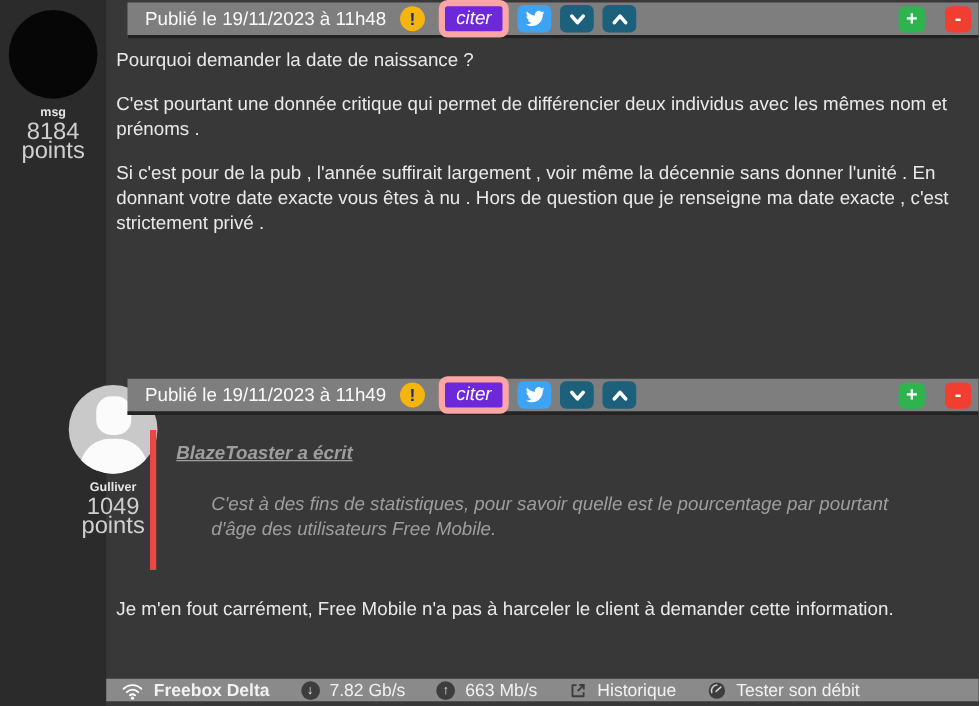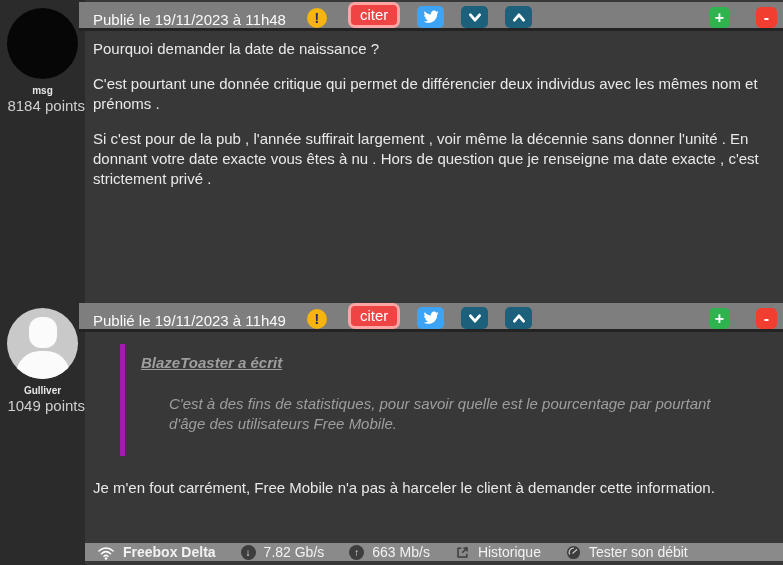--- a/index.html
+++ b/index.html
@@ -12,50 +12,50 @@
   .sidebar{position:absolute;left:0;top:0;width:85px;height:565px;background:#2b2b2b;}
 
   
   .userblock{position:absolute;left:0;width:85px;text-align:center;}
   .avatar{width:71px;height:71px;border-radius:50%;margin:0 auto;}
   .avatar-dark{background:#060606;}
   .avatar-person{background:#c9c9c9;position:relative;overflow:hidden;}
   .avatar-person .head{position:absolute;left:50%;transform:translateX(-50%);top:9px;width:28px;height:31px;background:#fbfbfb;border-radius:12px;}
   .avatar-person .torso{position:absolute;left:50%;transform:translateX(-50%);top:43px;width:54px;height:34px;background:#fbfbfb;border-radius:24px 24px 0 0;}
   .uname{margin-top:4px;font-size:10px;font-weight:bold;color:#e6e6e6;line-height:15px;}
-  .upoints{font-size:15px;color:#cfcfcf;line-height:15px;text-align:right;}
+  .upoints{font-size:19px;color:#cfcfcf;line-height:15px;}
 
   
   .postbar{
-    position:absolute;left:79px;right:0;height:26px;background:#7e7e7e;
+    position:absolute;left:102px;right:0;height:26px;background:#7e7e7e;
     border-bottom:3px solid #232323;
-    display:flex;align-items:flex-end;box-sizing:content-box;
-    padding-left:14px;padding-right:5px;gap:17px;
+    display:flex;align-items:center;box-sizing:content-box;
+    padding-left:14px;padding-right:5px;gap:7px;
   }
   .pub-label{font-size:15px;color:#fafafa;white-space:nowrap;margin-right:4px;}
   .warn{width:20px;height:20px;border-radius:50%;background:#f5b40f;color:#232a66;
     font-weight:bold;font-size:14px;line-height:20px;text-align:center;cursor:pointer;}
-  .btn-cite{background:#ef4444;border:3px solid #fca5a5;border-radius:7px;color:#ffffff;
-    font-size:15px;font-family:inherit;padding:1px 9px 2px 9px;margin-left:4px;cursor:pointer;}
+  .btn-cite{background:#6d28d9;border:5px solid #fca5a5;border-radius:7px;color:#ffffff;
+    font-size:15px;font-family:inherit;padding:1px 9px 2px 9px;margin-left:4px;cursor:pointer;font-style:italic;}
   .sqbtn{width:27px;height:22px;border-radius:5px;border:none;display:flex;align-items:center;
     justify-content:center;cursor:pointer;padding:0;}
   .btn-twitter{background:#3da4f5;}
   .btn-nav{background:#1c607c;}
   .btn-plus{width:21px;height:21px;border-radius:5px;border:none;background:#2fb34f;color:#fff;
     font-weight:bold;font-size:16px;line-height:21px;text-align:center;padding:0;cursor:pointer;margin-left:auto;}
   .btn-minus{width:21px;height:21px;border-radius:5px;border:none;background:#f23d31;color:#fff;
     font-weight:bold;font-size:16px;line-height:19px;text-align:center;padding:0;cursor:pointer;margin-left:9px;margin-right:1px;}
 
   
   .posttext{position:absolute;left:93px;width:684px;font-size:15px;color:#e9e9e9;line-height:20px;}
   .posttext p{margin:0 14px 15px 0;}
 
   
   .quote{position:absolute;left:120px;top:344px;width:622px;min-height:112px;
-    border-left:5px solid #a21caf;padding-left:16px;box-sizing:border-box;}
+    border-left:5px solid #ef4444;padding-left:16px;box-sizing:border-box;}
   .quote-head{display:inline-block;margin-top:10px;font-size:15px;font-weight:bold;font-style:italic;
     color:#9e9e9e;text-decoration:underline;cursor:pointer;}
   .quote-body{margin:22px 0 0 28px;width:578px;font-size:15px;font-style:italic;color:#9e9e9e;line-height:20px;}
 
   
   .statusbar{position:absolute;left:85px;right:0;top:543px;height:18px;background:#8a8a8a;
     display:flex;align-items:center;padding-left:12px;gap:25px;}
   .sb-item{display:flex;align-items:center;gap:8px;font-size:14px;color:#f2f2f2;white-space:nowrap;}
   .sb-item.bold{font-weight:bold;}
   .circ-ic{width:15px;height:15px;border-radius:50%;background:#3d3d3d;color:#e8e8e8;
@@ -101,21 +101,21 @@
   <button class="btn-plus">+</button>
   <button class="btn-minus">-</button>
 </div>
 
 <div class="posttext" style="top:39px;">
   <p>Pourquoi demander la date de naissance ?</p>
   <p>C'est pourtant une donnée critique qui permet de différencier deux individus avec les mêmes nom et prénoms .</p>
   <p>Si c'est pour de la pub , l'année suffirait largement , voir même la décennie sans donner l'unité . En donnant votre date exacte vous êtes à nu . Hors de question que je renseigne ma date exacte , c'est strictement privé .</p>
 </div>
 
-<div class="userblock" style="top:308px;">
+<div class="userblock" style="top:308px;padding-left:48px;">
   <div class="avatar avatar-person">
     <div class="head"></div>
     <div class="torso"></div>
   </div>
   <div class="uname">Gulliver</div>
   <div class="upoints">1049 points</div>
 </div>
 
 <div class="postbar" style="top:303px;">
   <span class="pub-label">Publié le 19/11/2023 à 11h49</span>

